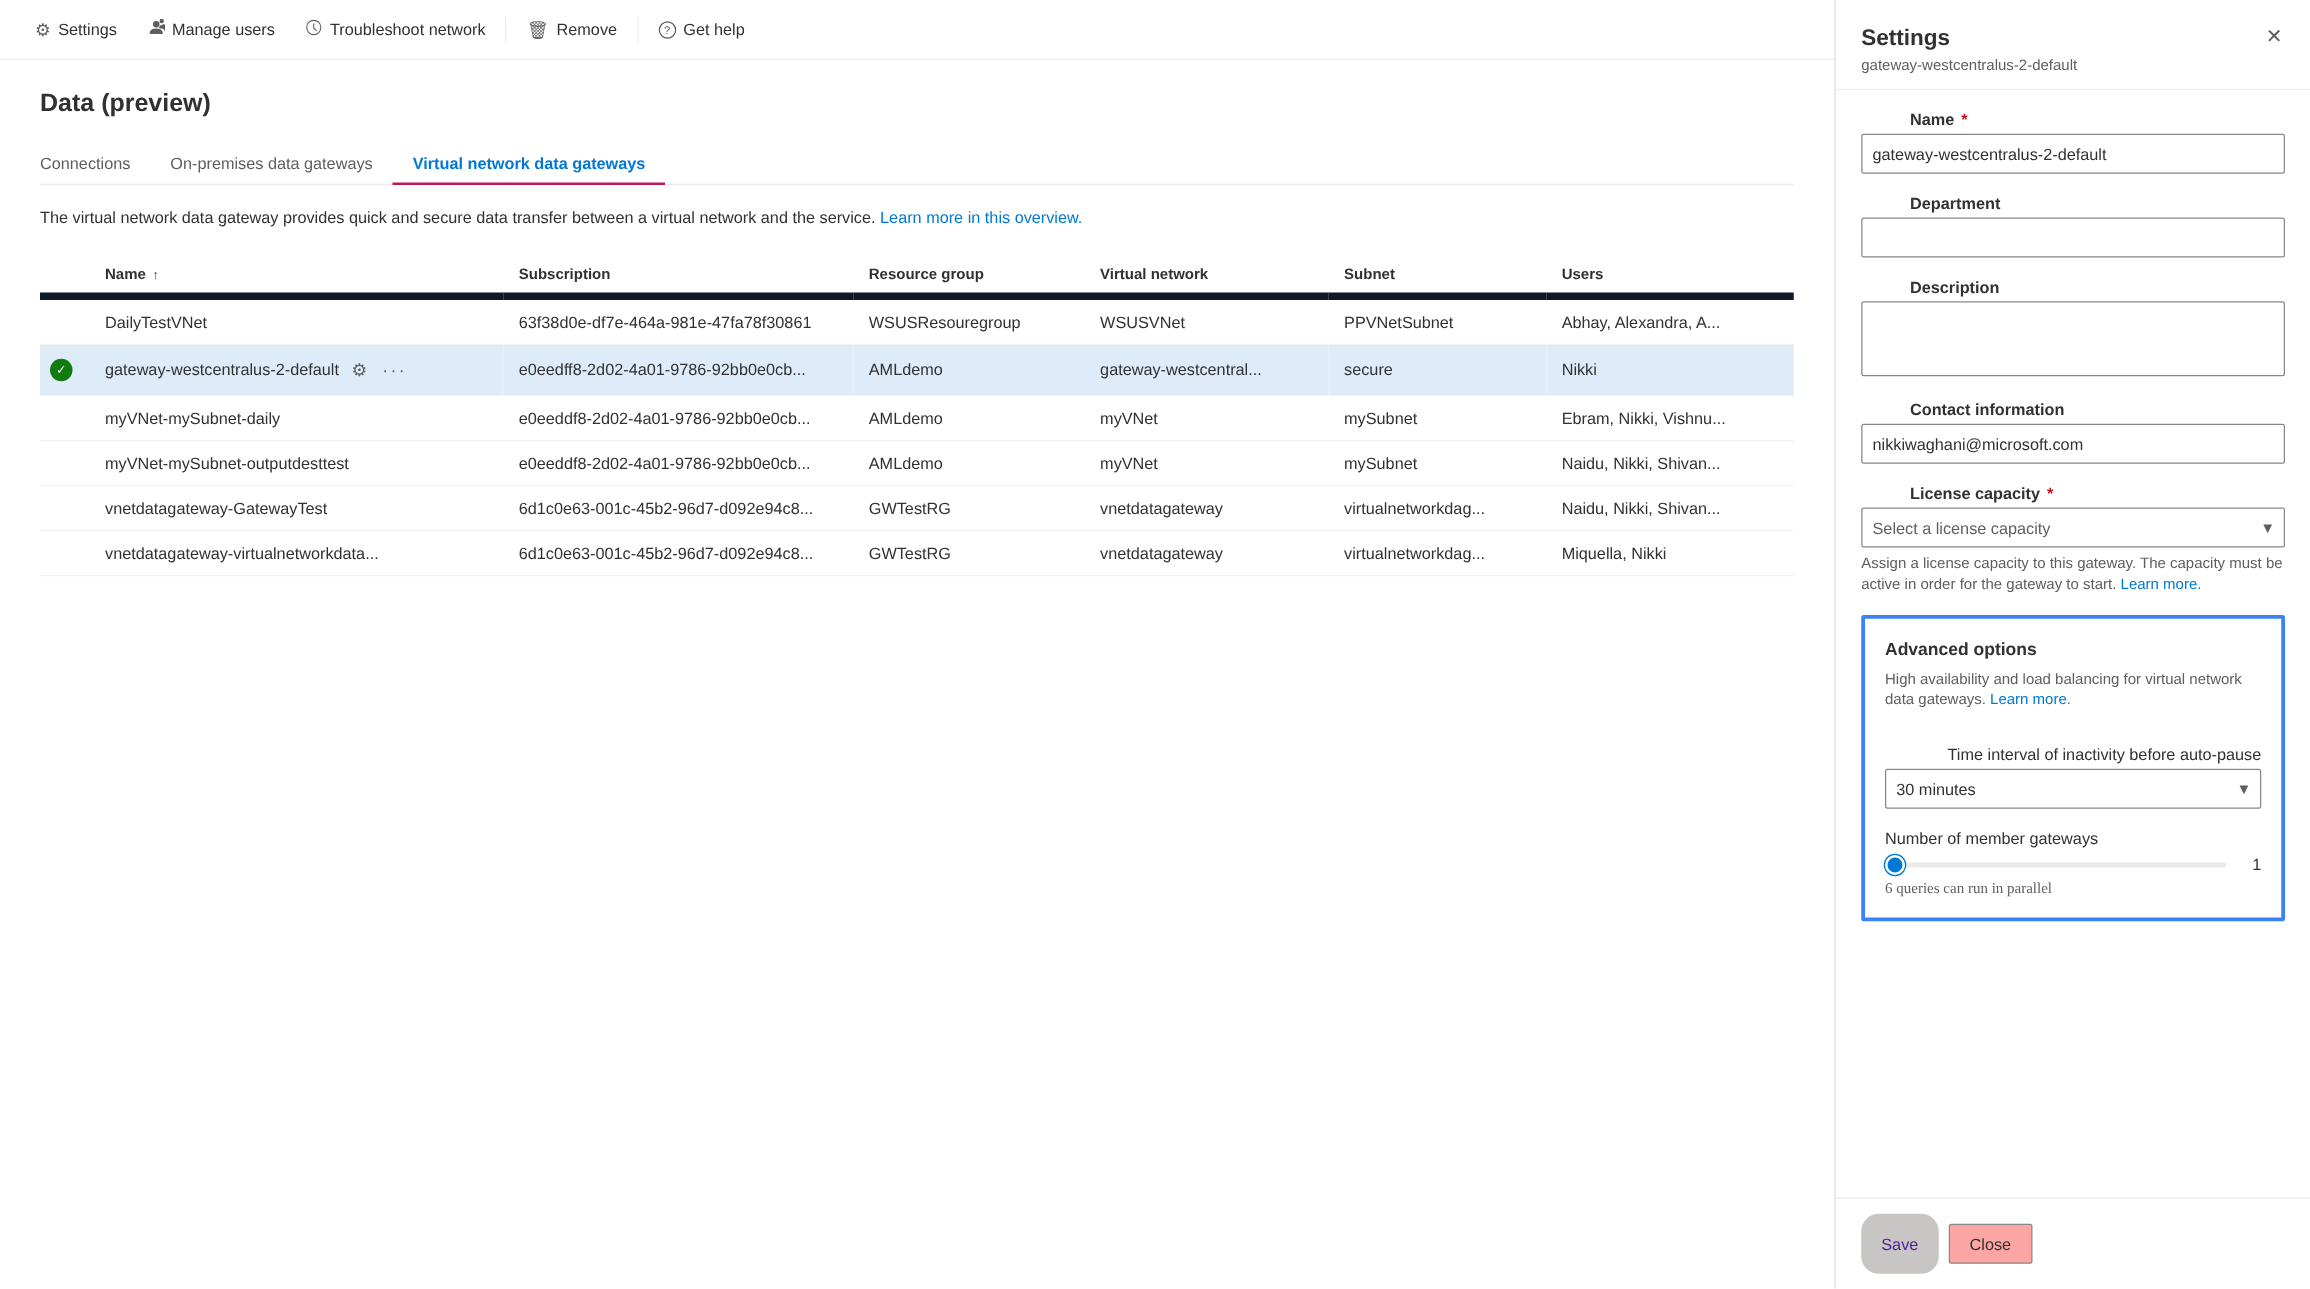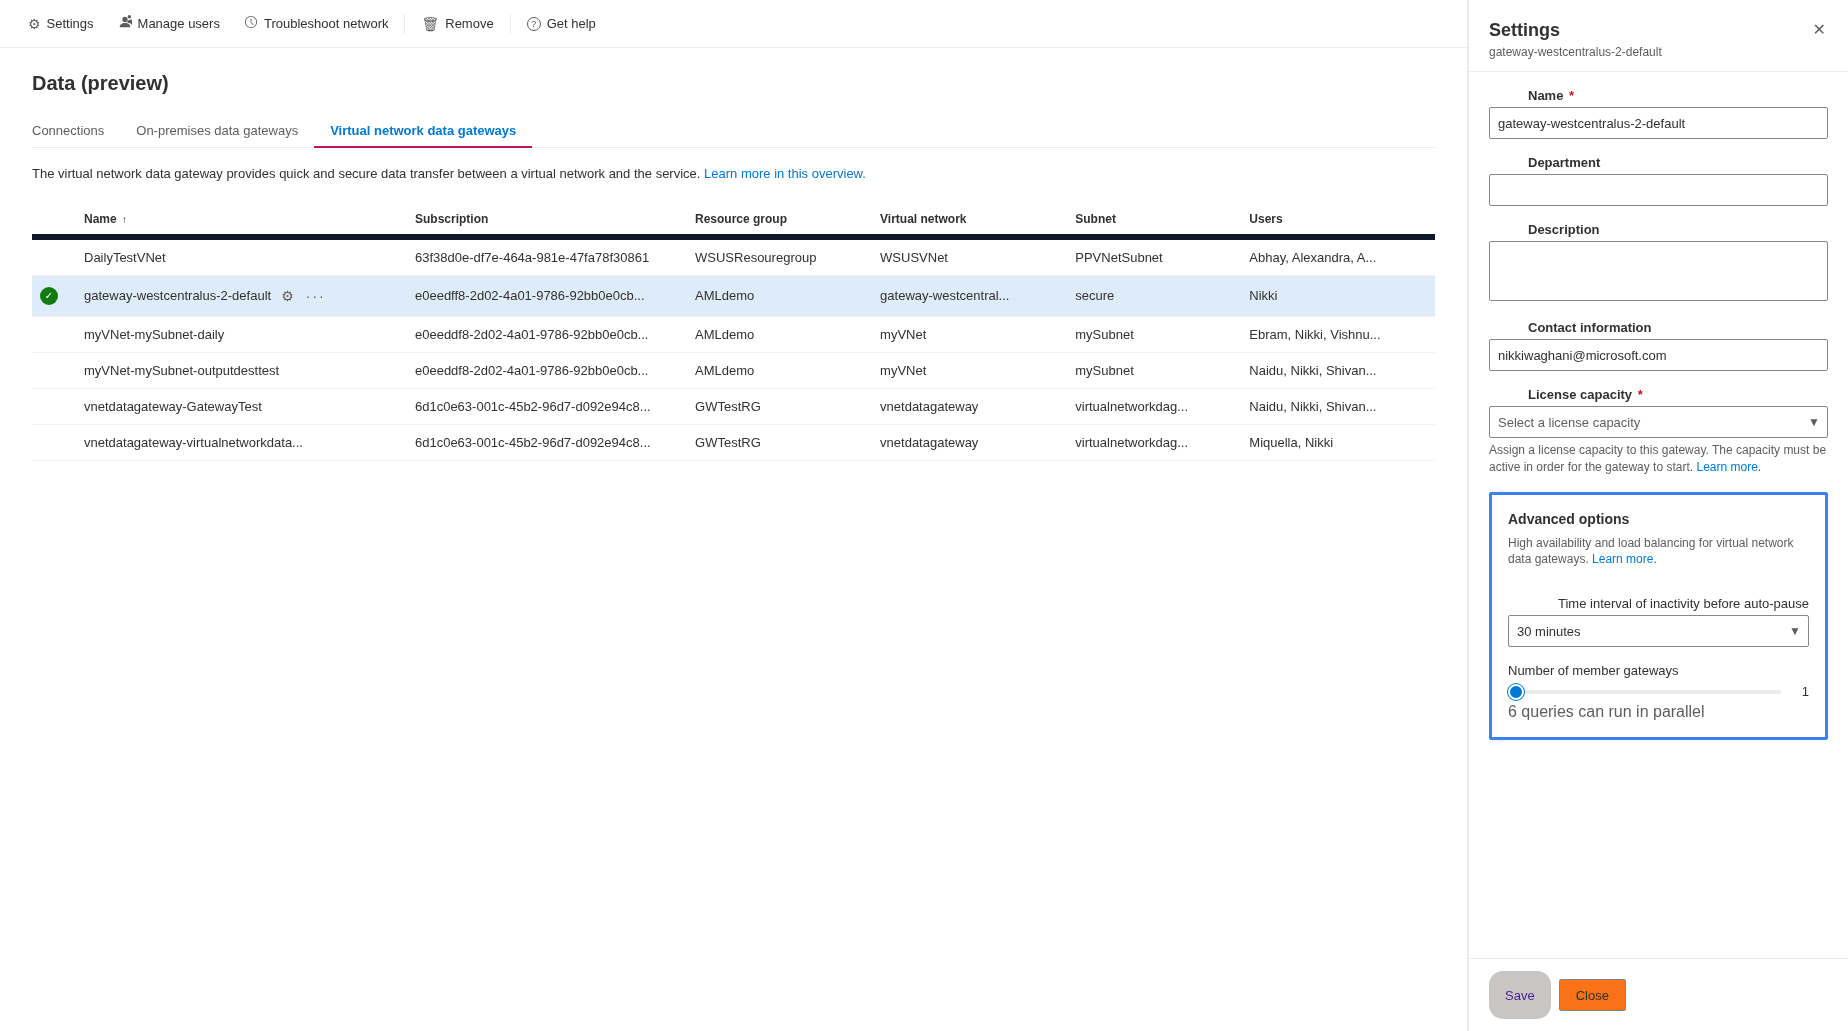--- a/index.html
+++ b/index.html
@@ -349,23 +349,24 @@
       border: 2px solid #fff;
       box-shadow: 0 0 0 1px #0078d4;
     }
     .slider-value {
       font-size: 13px;
       color: #323130;
       min-width: 16px;
       text-align: right;
     }
     .slider-help {
-      font-size: 16px;
+      font-size: 12px;
       color: #605e5c;
       margin-top: 4px;
+      font-family: Liberation Serif, serif;
     }
 
     
     .panel-footer {
       padding: 12px 20px;
       border-top: 1px solid #edebe9;
       display: flex;
       gap: 8px;
       align-items: center;
     }
@@ -379,21 +380,21 @@
       font-size: 13px;
       cursor: pointer;
     }
     .btn-primary:disabled {
       background: #c8c6c4;
       cursor: not-allowed;
     }
     .btn-secondary {
       height: 32px;
       padding: 0 16px;
-      background: #f97316;
+      background: #fca5a5;
       color: #323130;
       border: 1px solid #8a8886;
       border-radius: 2px;
       font-size: 13px;
       cursor: pointer;
     }
   </style>
 </head>
 <body>
 

